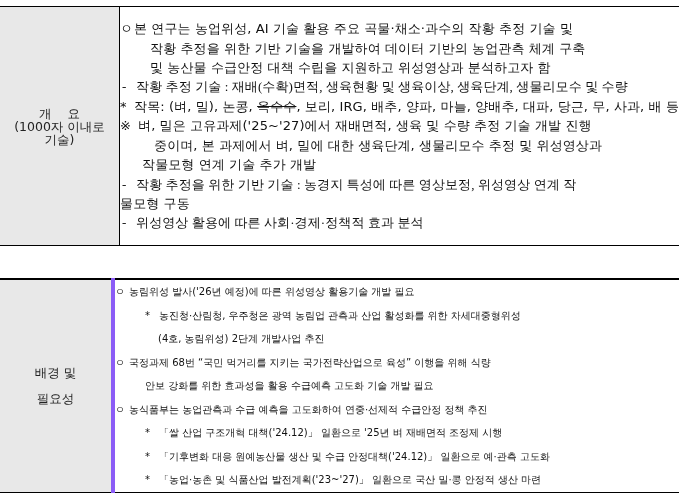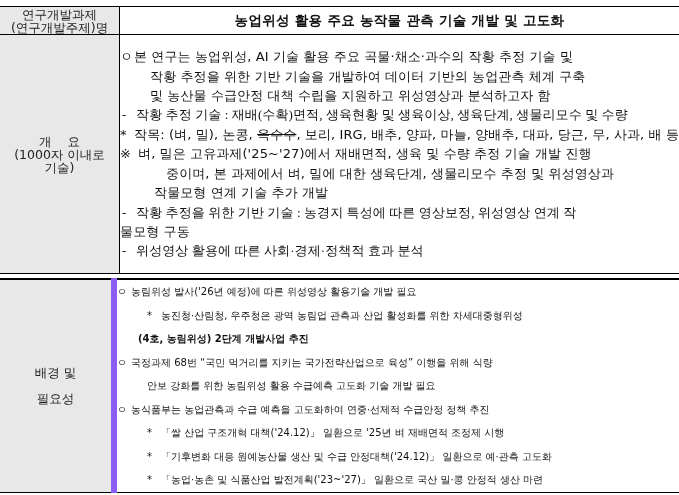--- a/index.html
+++ b/index.html
@@ -7,49 +7,42 @@
     width: 679px; height: 495px; overflow: hidden; position: relative;
     font-family: "DejaVu Sans", "Liberation Sans", sans-serif;
     color: #111; font-size: 12px;
   }
   .tbl { position: absolute; left: 0; width: 679px; border-collapse: collapse; }
   #t1 { top: 6px; border-top: 1px solid #000; border-bottom: 1px solid #000; }
   #t2 { top: 278px; border-top: 2px solid #000; border-bottom: 1px solid #000; }
   .tbl td { padding: 0; vertical-align: middle; }
   .lbl { background: #e8e8e8; text-align: center; color: #222; line-height: 13px; font-size: 12.5px; }
   #t1 .lbl { width: 151px; border-right: 1px solid #000; }
-  #t2 .lbl { width: 111px; border-right: 6px solid #8b5cf6; }
+  #t2 .lbl { width: 111px; border-right: 4px solid #8b5cf6; }
   .head-row td { height: 27px; border-bottom: 1px solid #000; }
   .title { text-align: center; font-weight: bold; font-size: 13.5px; letter-spacing: 0.3px; }
   .body1 td { height: 238px; }
   .body2 td { height: 212px; }
   .content { padding: 0 4px 0 8px; font-size: 13px; line-height: 19.4px; letter-spacing: 0.1px; }
   .line { white-space: nowrap; overflow: hidden; text-align: justify; }
   .ind1 { padding-left: 30px; }
-  .ind2 { padding-left: 21px; font-weight: bold; }
-  .ind3 { padding-left: 42px; margin-left: 12px; }
+  .ind2 { padding-left: 43px; }
+  .ind3 { padding-left: 42px; }
   .ind-dash { padding-left: 2px; font-family: Liberation Serif, serif; }
   .ind-dash2 { }
   .strike { text-decoration: line-through; }
   .sym { display: inline-block; width: 14px; }
   .lbl2 { line-height: 26px; font-size: 12.5px; }
   .c2 { padding: 0 4px 0 8px; font-size: 10px; line-height: 23.5px; }
 </style>
 </head>
 <body>
 
 <table class="tbl" id="t1">
   <tbody>
-      <tr class="head-row">
-    <td class="lbl">
-      <div>연구개발과제</div>
-      <div>(연구개발주제)명</div>
-    </td>
-    <td class="title">농업위성 활용 주요 농작물 관측 기술 개발 및 고도화</td>
-  </tr>
   <tr class="body1">
     <td class="lbl">
       <div style="white-space:pre">개    요</div>
       <div>(1000자 이내로</div>
       <div>기술)</div>
     </td>
     <td class="content">
       <div class="line"><span class="sym">ㅇ</span><span>본 연구는 농업위성, AI 기술 활용 주요 곡물·채소·과수의 작황 추정 기술 및</span></div>
       <div class="line ind1"><span>작황 추정을 위한 기반 기술을 개발하여 데이터 기반의 농업관측 체계 구축</span></div>
       <div class="line ind1"><span>및 농산물 수급안정 대책 수립을 지원하고 위성영상과 분석하고자 함</span></div>
@@ -71,21 +64,21 @@
       <tr class="body2">
     <td class="lbl lbl2">
       <div>배경 및</div>
       <div>필요성</div>
     </td>
     <td class="c2">
       <div class="line"><span class="sym">ㅇ</span><span>농림위성 발사('26년 예정)에 따른 위성영상 활용기술 개발 필요</span></div>
       <div class="line ind1"><span class="sym">*</span><span>농진청·산림청, 우주청은 광역 농림업 관측과 산업 활성화를 위한 차세대중형위성</span></div>
       <div class="line ind2"><span>(4호, 농림위성) 2단계 개발사업 추진</span></div>
       <div class="line"><span class="sym">ㅇ</span><span>국정과제 68번 “국민 먹거리를 지키는 국가전략산업으로 육성” 이행을 위해 식량</span></div>
-      <div class="line ind1"><span>안보 강화를 위한 농림위성 활용 수급예측 고도화 기술 개발 필요</span></div>
+      <div class="line ind1"><span>안보 강화를 위한 효과성을 활용 수급예측 고도화 기술 개발 필요</span></div>
       <div class="line"><span class="sym">ㅇ</span><span>농식품부는 농업관측과 수급 예측을 고도화하여 연중·선제적 수급안정 정책 추진</span></div>
       <div class="line ind1"><span class="sym">*</span><span>「쌀 산업 구조개혁 대책('24.12)」 일환으로 '25년 벼 재배면적 조정제 시행</span></div>
       <div class="line ind1"><span class="sym">*</span><span>「기후변화 대응 원예농산물 생산 및 수급 안정대책('24.12)」 일환으로 예·관측 고도화</span></div>
       <div class="line ind1"><span class="sym">*</span><span>「농업·농촌 및 식품산업 발전계획('23~'27)」 일환으로 국산 밀·콩 안정적 생산 마련</span></div>
     </td>
   </tr>
 </tbody>
   </table>
 
 </body></html>

